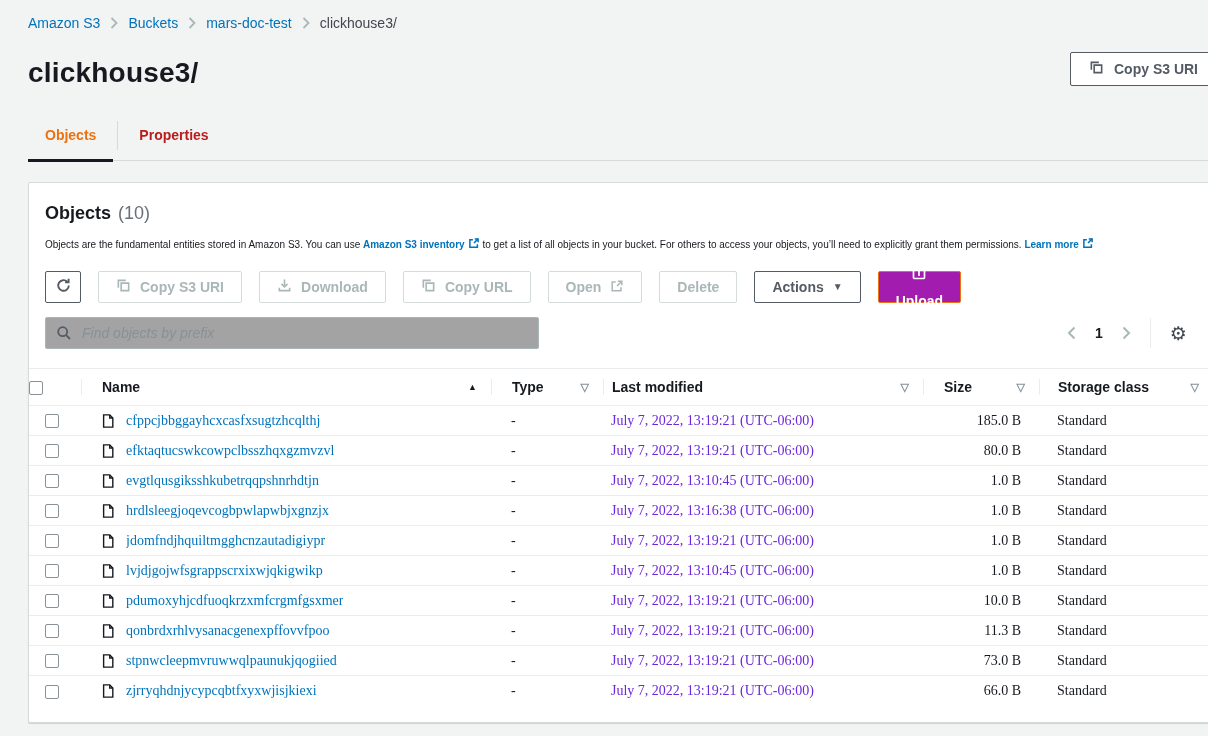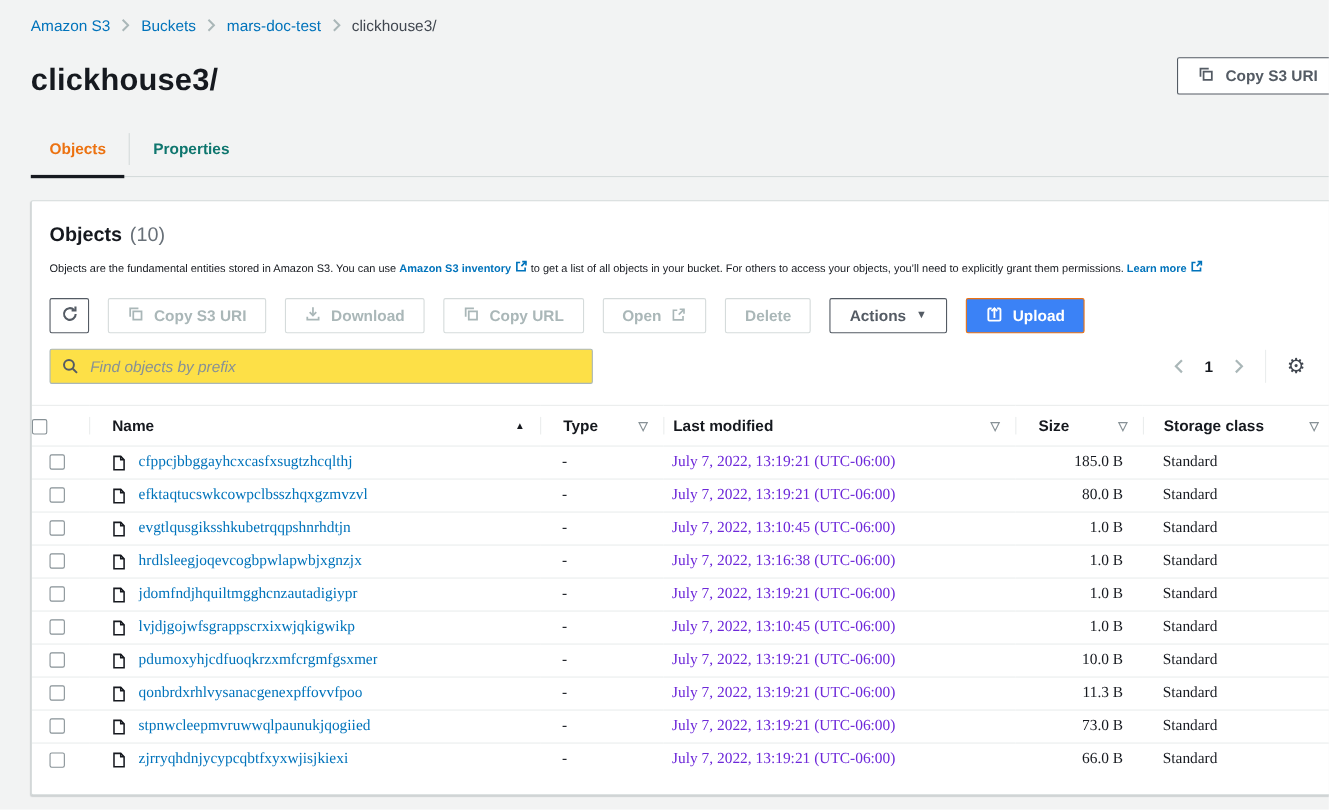--- a/index.html
+++ b/index.html
@@ -26,21 +26,21 @@
     position: absolute; left: 1070px; top: 21px;
     width: 170px; height: 34px;
     background: #fff; border: 1px solid #545b64; border-radius: 2px;
     display: flex; align-items: center; justify-content: flex-start;
     gap: 10px; padding-left: 18px;
     font-size: 14px; font-weight: 700; color: #545b64; cursor: pointer;
   }
 
   
   .tabs-wrap { margin: 26px 0 0 28px; border-bottom: 1px solid #d5dbdb; display: flex; align-items: stretch; height: 46px; }
-  .tab { position: relative; padding: 12px 17px 0 17px; font-weight: 700; font-size: 14px; color: #0f766e; cursor: pointer; }
+  .tab { position: relative; padding: 12px 17px 0 17px; font-weight: 700; font-size: 14px; color: #b91c1c; cursor: pointer; }
   .tab.active { color: #ec7211; }
   .tab.active::after { content: ""; position: absolute; left: 0; right: 0; bottom: -2px; height: 3px; background: #16191f; }
   .tab-divider { width: 1px; background: #d5dbdb; margin: 6px 4px 10px 4px; }
 
   
   .card {
     margin-left: 28px; margin-top: 21px;
     width: 1184px; height: 541px;
     background: #fff; border: 1px solid #d5dbdb; border-radius: 2px;
     box-shadow: 0 1px 1px 0 rgba(0,28,36,.15);
@@ -58,30 +58,30 @@
   .toolbar { margin-top: 15px; display: flex; align-items: center; gap: 17px; }
   .btn {
     height: 32px; border-radius: 2px; background: #fff;
     display: inline-flex; align-items: center; justify-content: center; gap: 9px;
     padding: 0 17px; font-size: 14px; font-weight: 700; cursor: pointer;
     font-family: "Liberation Sans", sans-serif;
   }
   .btn-normal { border: 1px solid #545b64; color: #545b64; }
   .btn-disabled { border: 1px solid #d5dbdb; color: #aab7b8; cursor: default; }
   .btn-icon-only { width: 36px; padding: 0; }
-  .btn-primary { background: #3b82f6; border: 1px solid #ec7211; color: #fff; }
+  .btn-primary { background: #a21caf; border: 1px solid #ec7211; color: #fff; flex-direction: column; }
   .caret { font-size: 10px; line-height: 1; }
 
   
   .search-row { margin-top: 14px; position: relative; height: 32px; }
   .search-box { position: relative; width: 494px; height: 32px; }
   .search-box input {
     width: 100%; height: 100%; border: 1px solid #aab7b8; border-radius: 2px;
     padding: 0 10px 0 36px; font-size: 14px; font-style: italic; color: #16191f;
-    font-family: "Liberation Sans", sans-serif; outline: none; background: #fde047;
+    font-family: "Liberation Sans", sans-serif; outline: none; background: #a3a3a3;
   }
   .search-box input::placeholder { color: #879196; font-style: italic; }
   .search-ico { position: absolute; left: 11px; top: 8px; pointer-events: none; }
   .pager { position: absolute; left: 1022px; top: 0; height: 32px; display: flex; align-items: center; gap: 19px; }
   .pg-arrow { display: inline-flex; align-items: center; cursor: default; }
   .pg-num { font-weight: 700; color: #16191f; font-size: 14px; cursor: pointer; }
   .pg-divider { width: 1px; height: 30px; background: #eaeded; }
   .gear { font-size: 19px; color: #414750; cursor: pointer; line-height: 1; }
 
   

